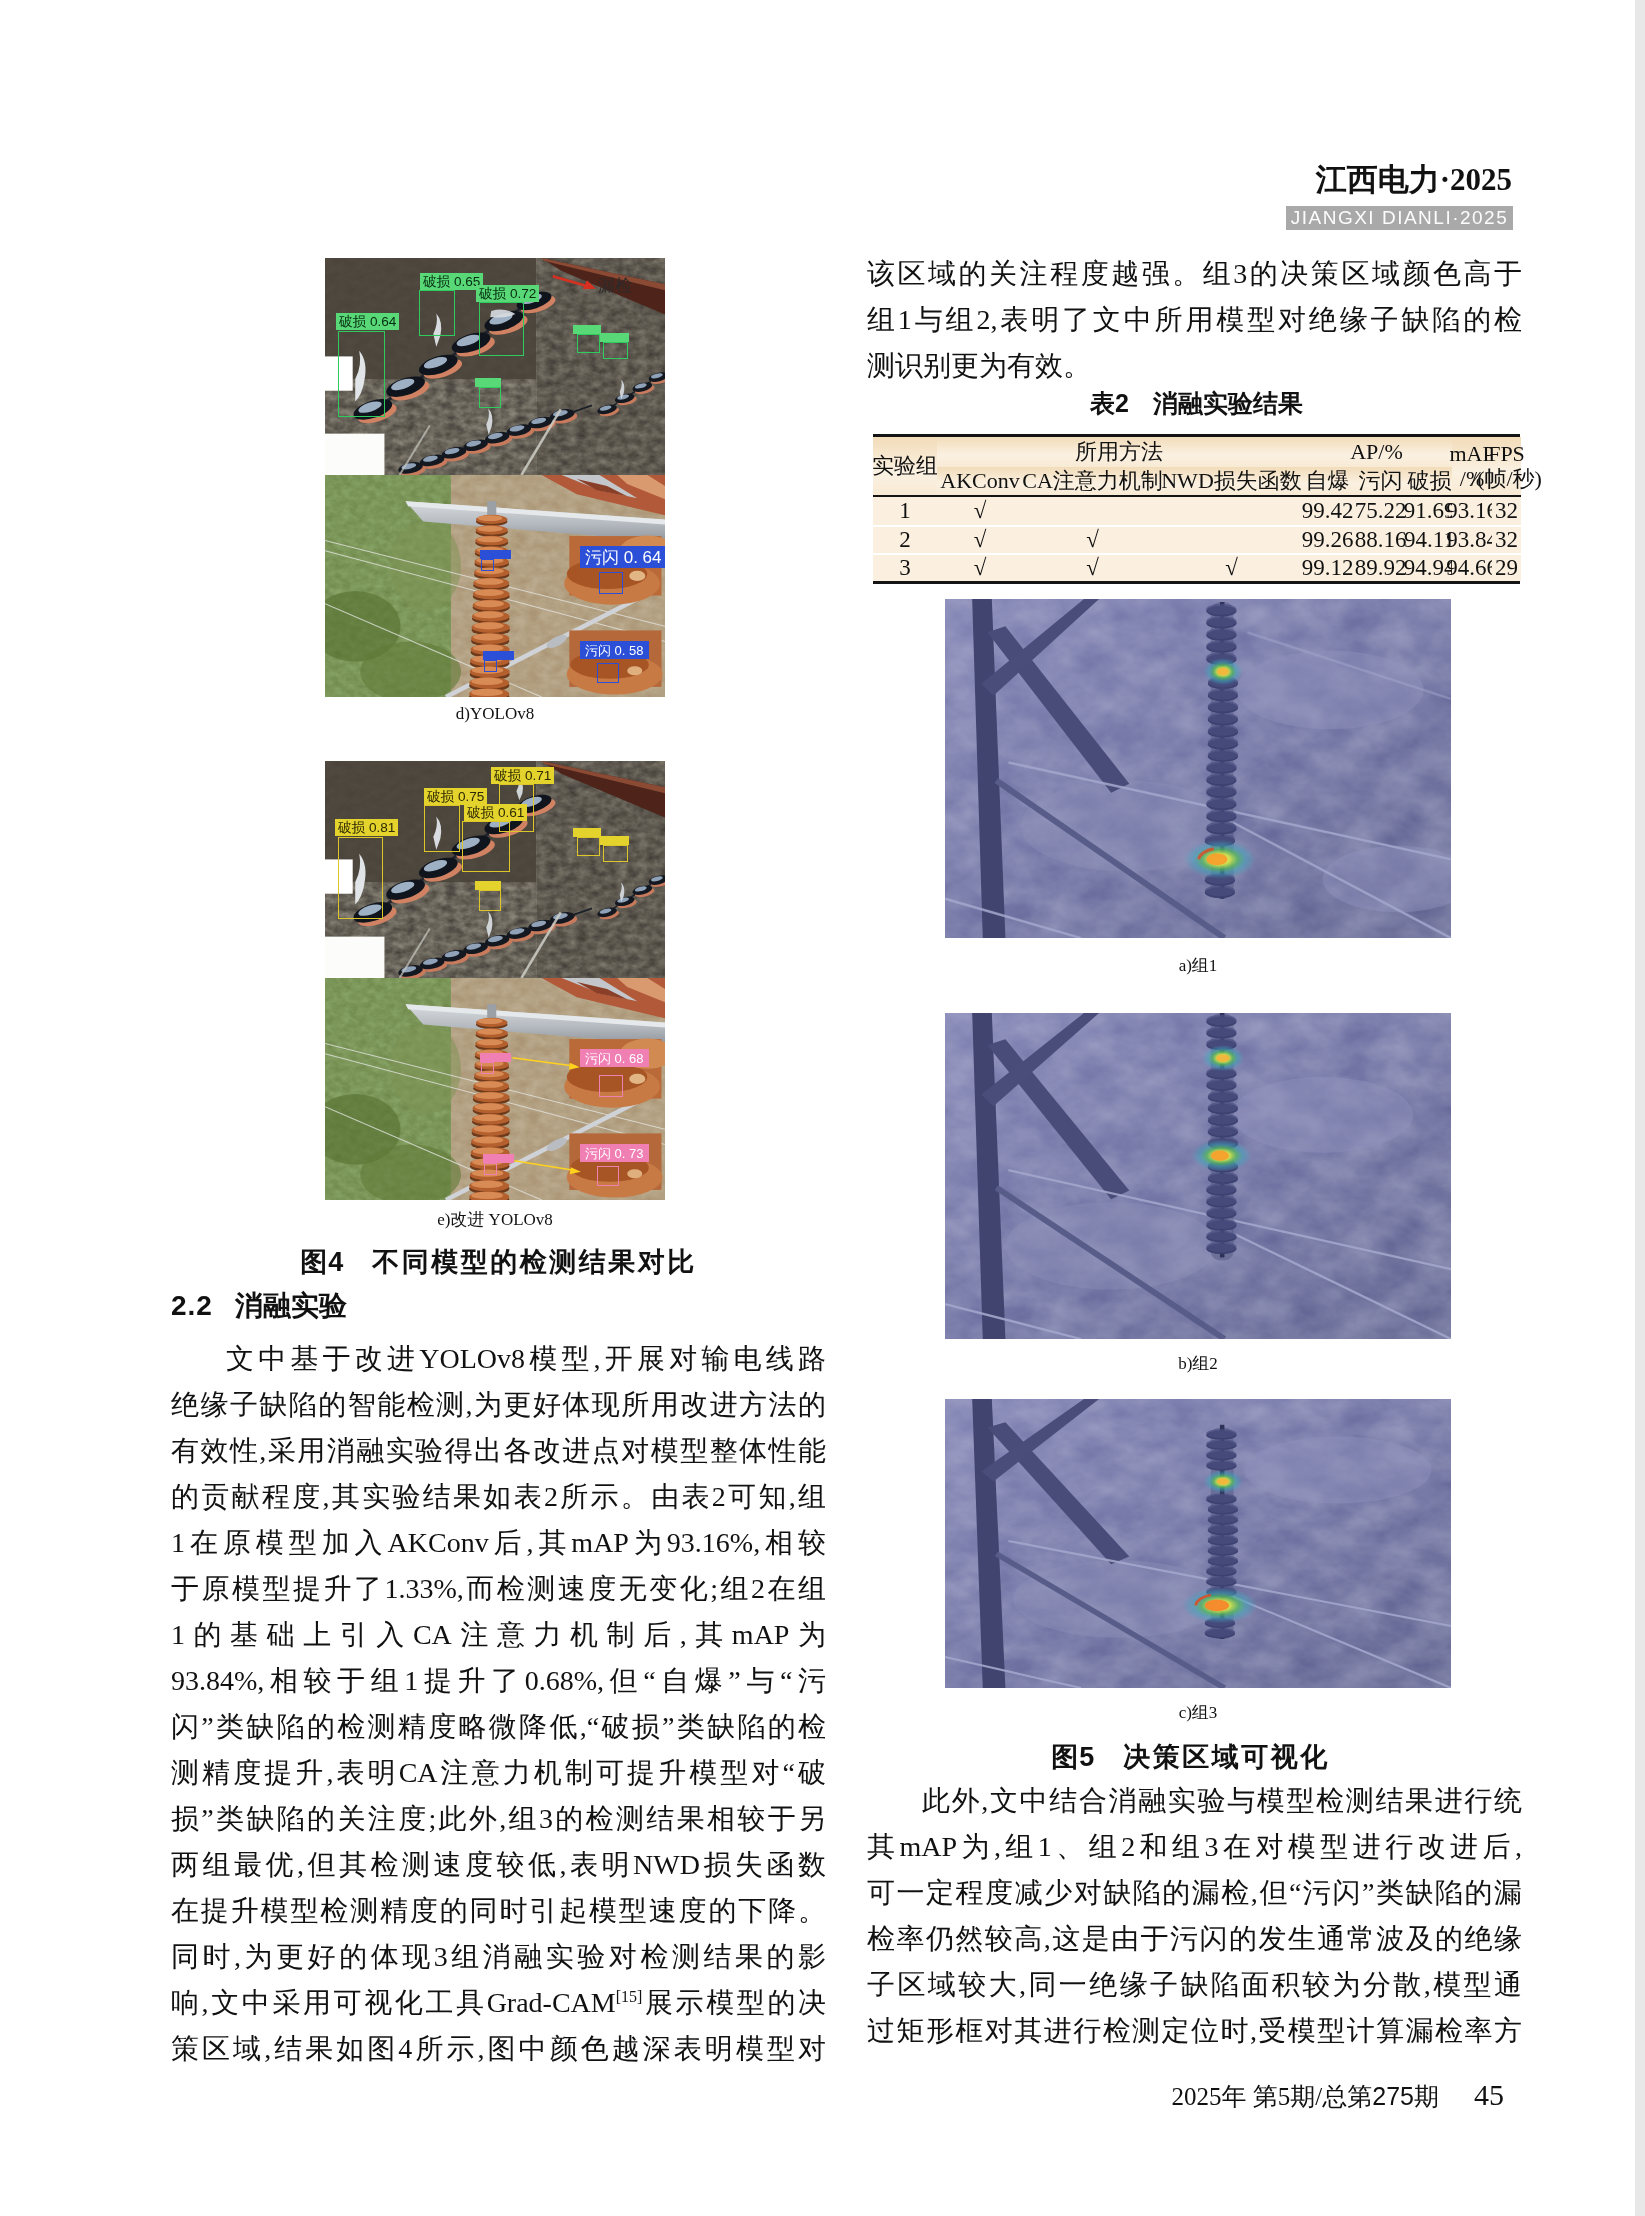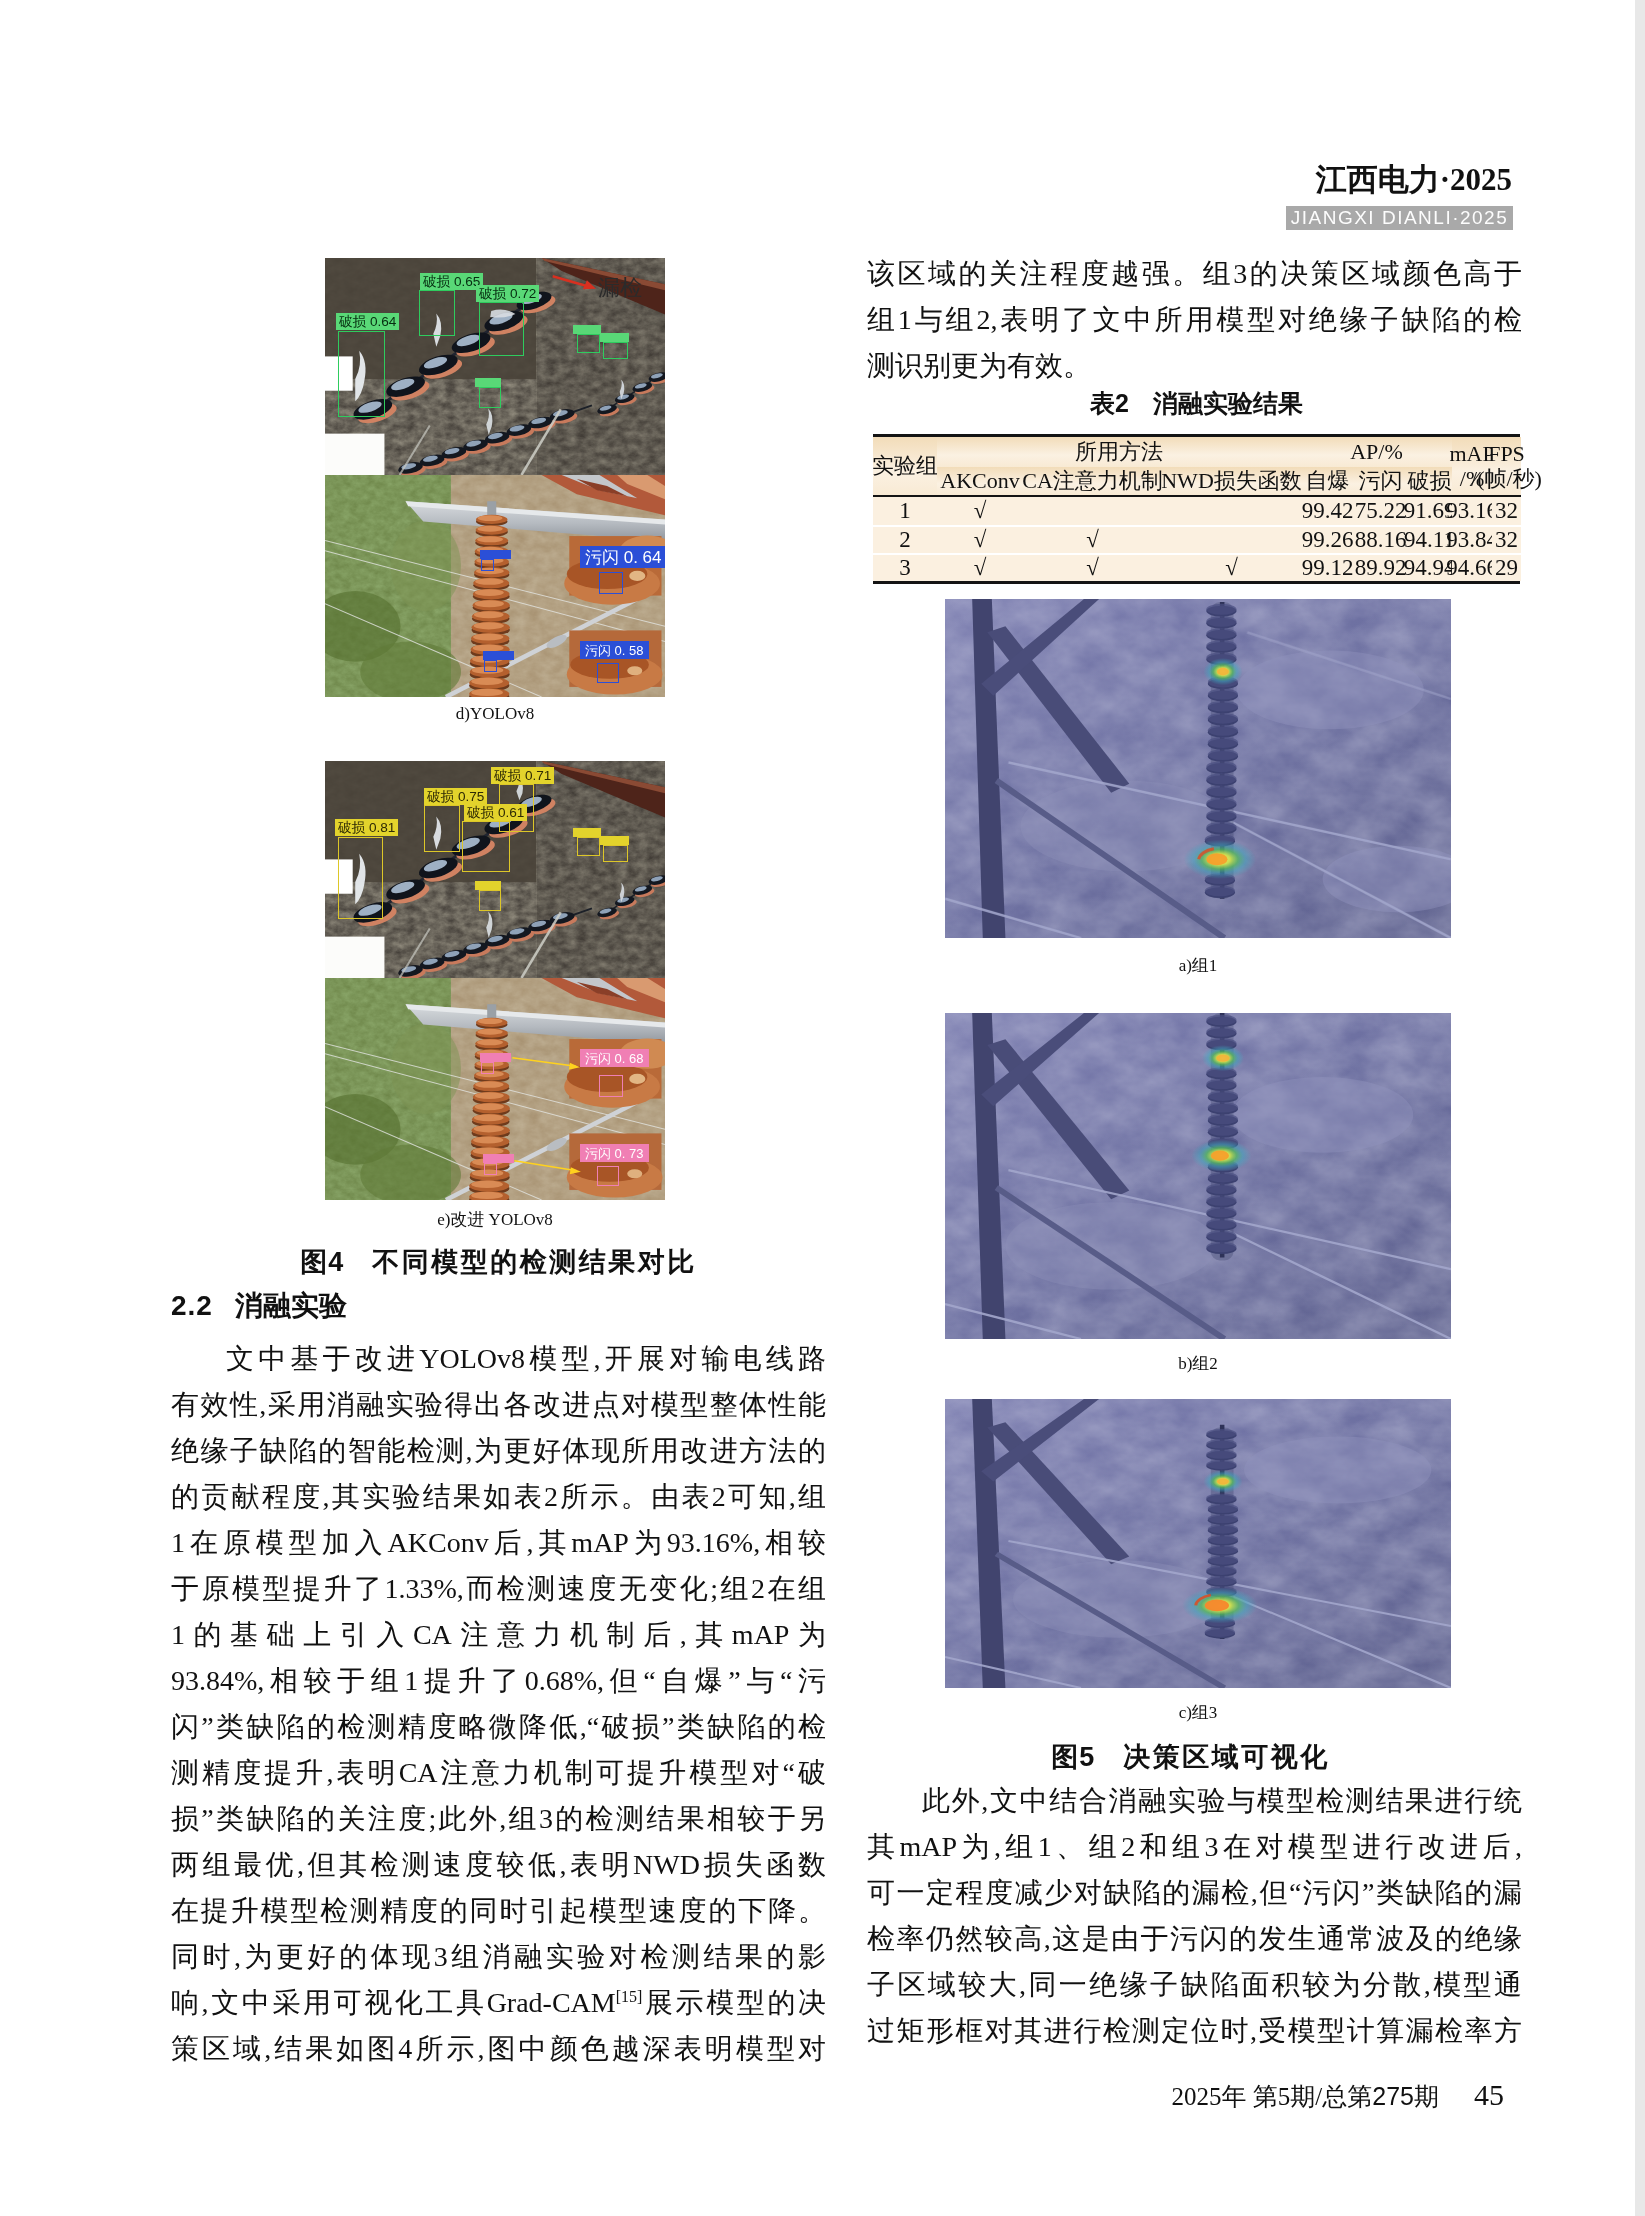--- a/index.html
+++ b/index.html
@@ -54,21 +54,21 @@
 
   
   .photo { position:absolute; overflow:hidden; }
   .photo svg { display:block; width:100%; height:100%; }
   .bblabel { position:absolute; font-family:"Liberation Sans","DejaVu Sans",sans-serif;
     white-space:nowrap; line-height:1; }
   .lab-green { background:#59d877; color:#062d10; font-size:13.6px; padding:1.5px 3px; }
   .lab-yellow { background:#e3d32c; color:#2e2a04; font-size:13.6px; padding:1.5px 3px; }
   .lab-blue { background:#2b4fd7; color:#fff; font-size:17px; padding:2.5px 5px; }
   .lab-pink { background:#f07fb4; color:#fff; font-size:13px; padding:2.5px 5px; }
-  .lab-missed { color:#2b2b2b; font-size:22px; font-family:"Liberation Serif","DejaVu Serif",serif; }
+  .lab-missed { color:#2b2b2b; font-size:17px; font-family:"Liberation Serif","DejaVu Serif",serif; }
   .minilab { position:absolute; height:9px; }
   .minibox { position:absolute; border:1.5px solid; }
   .bbox { position:absolute; border:1.5px solid; }
   .b-green { border-color:#2ecc5e; }
   .b-yellow { border-color:#ddc728; }
   .b-blue { border-color:#2b4fd7; }
   .b-pink { border-color:#f07fb4; }
 
   
   .footer { top:2077px; left:857px; width:647px; text-align:right; font-size:25px;
@@ -432,22 +432,22 @@
   <div class="abs cap-bold" style="left:171px;top:1244px;width:655px">
     <span class="fno">图4</span><span>不同模型的检测结果对比</span>
   </div>
 
   <div class="abs h-sec" style="left:171px;top:1288px">
     <span class="num">2.2</span><span>消融实验</span>
   </div>
 
   <div class="abs" style="left:171px;top:1336px">
     <div class="pline ind">文中基于改进YOLOv8模型,开展对输电线路</div>
+    <div class="pline">绝缘子缺陷的智能检测,为更好体现所用改进方法的</div>
     <div class="pline">有效性,采用消融实验得出各改进点对模型整体性能</div>
-    <div class="pline">绝缘子缺陷的智能检测,为更好体现所用改进方法的</div>
     <div class="pline">的贡献程度,其实验结果如表2所示。由表2可知,组</div>
     <div class="pline">1在原模型加入AKConv后,其mAP为93.16%,相较</div>
     <div class="pline">于原模型提升了1.33%,而检测速度无变化;组2在组</div>
     <div class="pline">1的基础上引入CA注意力机制后,其mAP为</div>
     <div class="pline">93.84%,相较于组1提升了0.68%,但“自爆”与“污</div>
     <div class="pline">闪”类缺陷的检测精度略微降低,“破损”类缺陷的检</div>
     <div class="pline">测精度提升,表明CA注意力机制可提升模型对“破</div>
     <div class="pline">损”类缺陷的关注度;此外,组3的检测结果相较于另</div>
     <div class="pline">两组最优,但其检测速度较低,表明NWD损失函数</div>
     <div class="pline">在提升模型检测精度的同时引起模型速度的下降。</div>

